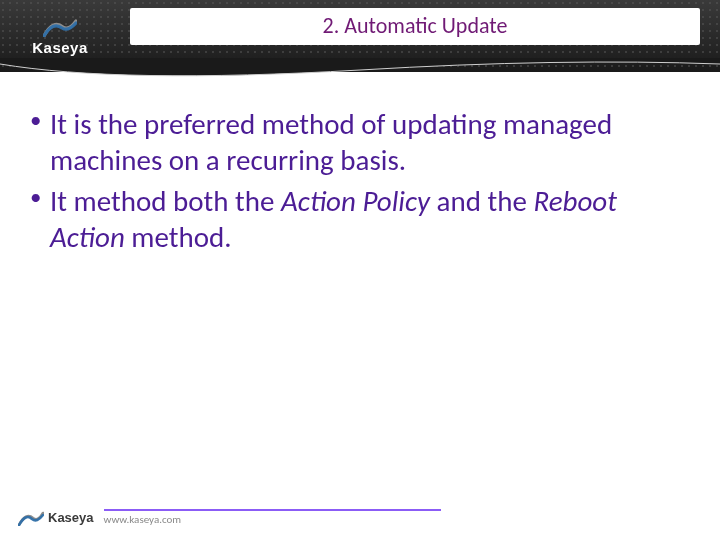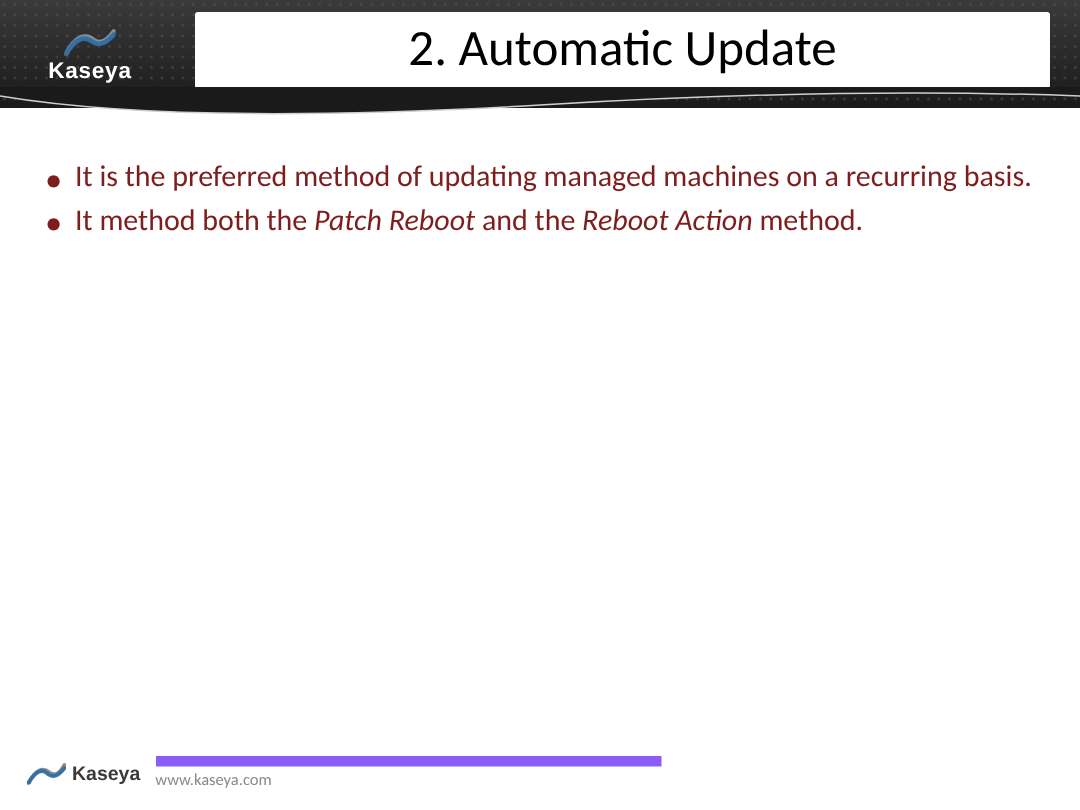--- a/index.html
+++ b/index.html
@@ -57,34 +57,34 @@
     letter-spacing: 0.5px;
     color: #ffffff;
   }
 
   .slide-title {
     position: absolute;
     left: 130px;
     right: 20px;
     top: 8px;
     text-align: center;
-    font-size: 34px;
+    font-size: 22px;
     font-weight: 400;
-    color: #000000;
+    color: #701a75;
     background: #fff;
     padding: 4px 0 6px 0;
     border-radius: 2px;
   }
 
   
   .content {
     padding: 34px 28px 0 28px;
-    font-size: 20px;
+    font-size: 29px;
     line-height: 1.25;
-    color: #7f1d1d;
+    color: #4c1d95;
   }
   ul.bullets {
     list-style: none;
   }
   ul.bullets li {
     position: relative;
     padding-left: 22px;
     margin-bottom: 4px;
   }
   ul.bullets li::before {
@@ -113,21 +113,21 @@
   }
   .footer-logo-text {
     font-family: Verdana, Arial, sans-serif;
     font-weight: 700;
     font-size: 13px;
     color: #3a3a3a;
   }
   .footer-url {
     font-size: 11px;
     color: #8a8a8a;
-    border-top: 7px solid #8b5cf6;
+    border-top: 2px solid #8b5cf6;
     padding-top: 2px;
     padding-right: 260px;
   }
 </style>
 </head>
 <body>
 
 <div class="header">
   <div class="logo-block">
     <div class="logo-mark">
@@ -148,21 +148,21 @@
     </svg>
   </div>
 </div>
 
 <div class="content">
   <ul class="bullets">
     <li>
       <span>It is the preferred method of updating managed machines on a recurring basis.</span><span class="italic"></span><span></span><span class="italic"></span><span></span>
     </li>
     <li>
-      <span>It method both the </span><span class="italic">Patch Reboot</span><span> and the </span><span class="italic">Reboot Action</span><span> method.</span>
+      <span>It method both the </span><span class="italic">Action Policy</span><span> and the </span><span class="italic">Reboot Action</span><span> method.</span>
     </li>
   </ul>
 </div>
 
 <div class="footer">
   <div style="display:flex;align-items:center;gap:4px;">
     <div class="footer-logo-mark">
       <svg viewBox="0 0 26 16" width="26" height="16">
         <path d="M1 15 Q 8 2 15 8 Q 20 12 25 3" stroke="#8d8d8d" stroke-width="2.6" fill="none" stroke-linecap="round"></path>
         <path d="M1 15 Q 8 3 14 9 Q 19 13 25 5" stroke="#2f6fa8" stroke-width="2.6" fill="none" stroke-linecap="round" opacity="0.95"></path>

